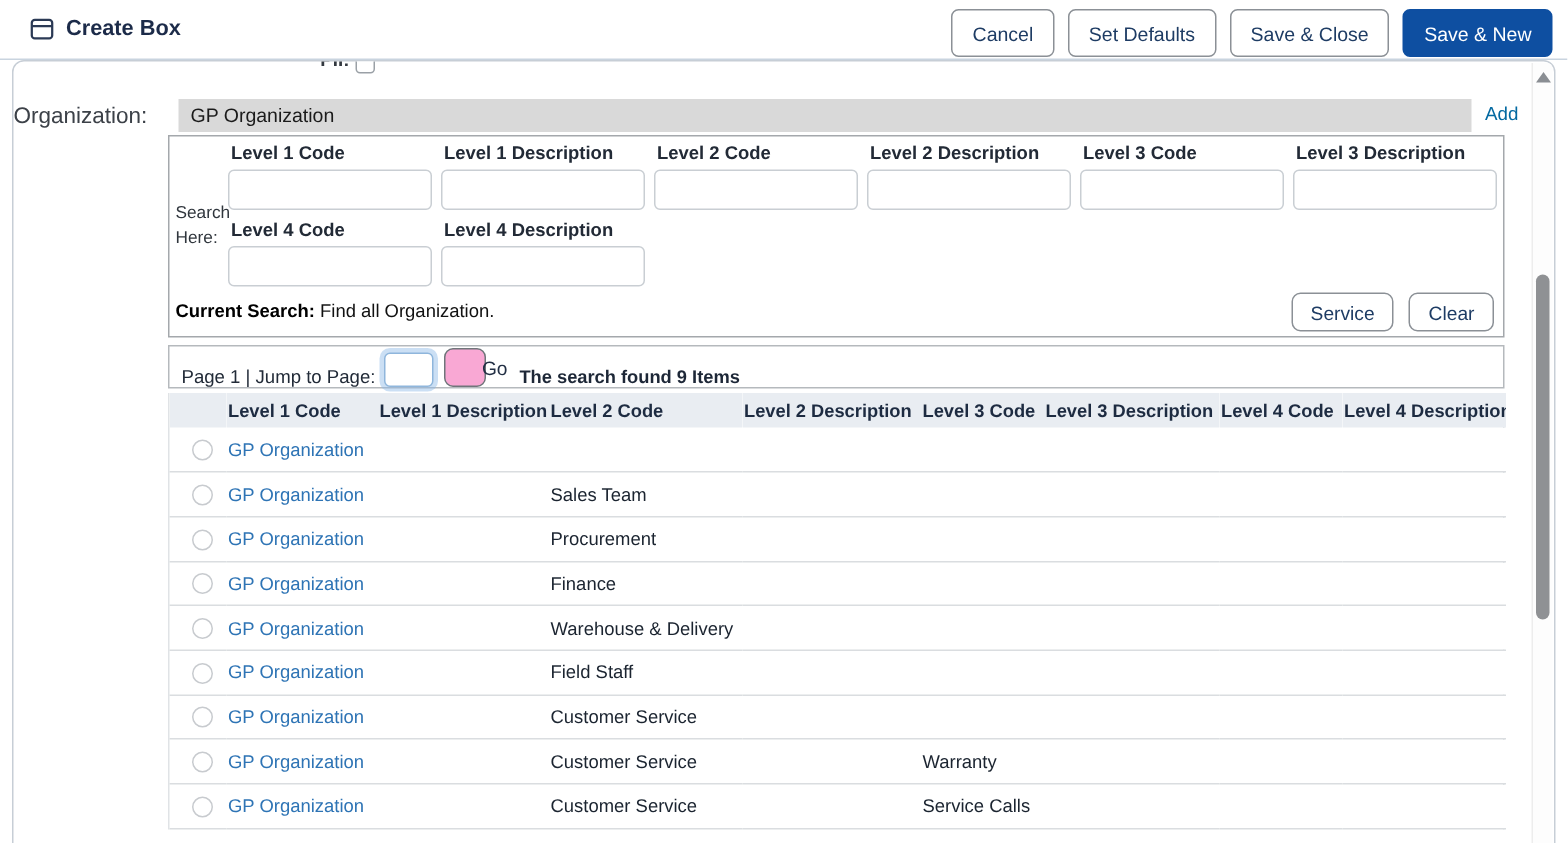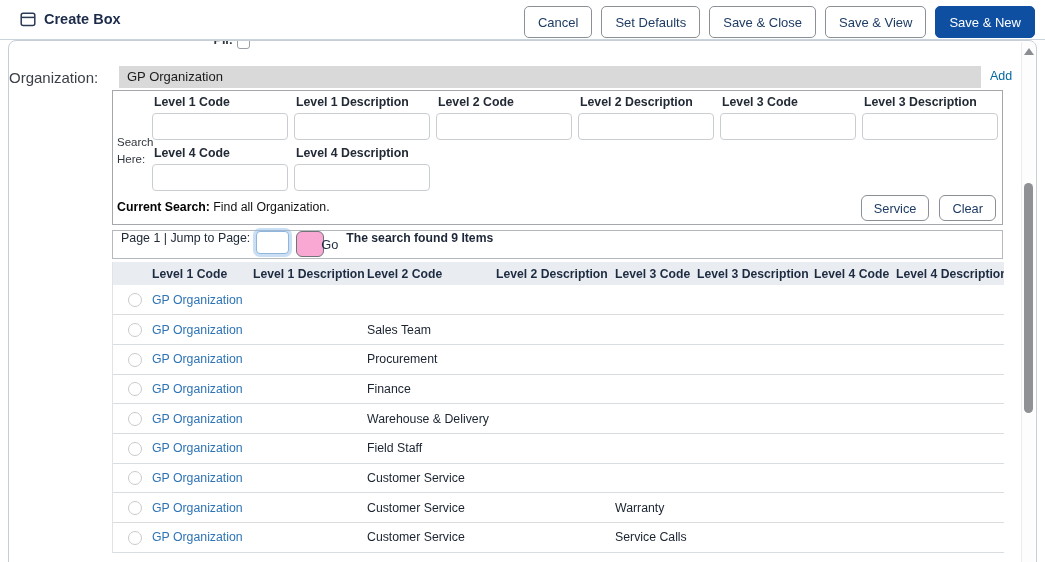--- a/index.html
+++ b/index.html
@@ -46,21 +46,21 @@
   .field input { width:136px; height:27px; border:1px solid #c9ced3; border-radius:4px;
     font-family:inherit; font-size:12.5px; padding:0 6px; outline:none; background:#fff; }
   .current-search { position:absolute; left:4px; bottom:10px; font-size:12.3px; color:#111; }
   .current-search b { color:#000; }
   .search-actions { position:absolute; right:6px; bottom:3px; display:flex; gap:10px; }
   .sbtn { height:26px; padding:0 12px; background:#fff; border:1px solid #8b9096;
     border-radius:6px; font-size:12.8px; color:#1e3c64; font-family:inherit; cursor:pointer; }
 
   
   .pagination { position:absolute; left:103px; top:189px; width:891px; height:29px;
-    border:1px solid #b5b9bd; background:#fff; display:flex; align-items:flex-start;
+    border:1px solid #b5b9bd; background:#fff; display:flex; align-items:flex-end;
     font-size:12.4px; color:#222b38; }
   .page-text { margin-left:8px; }
   .jump-input { width:33px; height:23px; margin-left:6px; border:1px solid #8fb6dc;
     border-radius:4px; box-shadow:0 0 0 3px rgba(140,185,230,.45); outline:none;
     font-family:inherit; font-size:12.5px; text-align:center; }
   .go-btn { margin-left:7px; height:26px; width:28px; background:#f9a8d4;
     border:1px solid #70757a; border-radius:6px; font-size:12.8px; color:#222f44;
     font-family:inherit; cursor:pointer;padding-left:24px; }
   .found-text { margin-left:22px; font-weight:bold; font-size:12.2px; color:#1d2737; }
 
@@ -94,21 +94,20 @@
         <rect x="1.2" y="1.2" width="13.6" height="12.4" rx="2" stroke="#2b3a55" stroke-width="1.5"></rect>
         <line x1="1.2" y1="5.4" x2="14.8" y2="5.4" stroke="#2b3a55" stroke-width="1.5"></line>
       </svg>
     </span>
     <span class="title">Create Box</span>
   </div>
   <div class="topbar-buttons">
     <button class="btn">Cancel</button>
     <button class="btn">Set Defaults</button>
     <button class="btn">Save &amp; Close</button>
-    <button class="btn">Save &amp; View</button>
     <button class="btn primary">Save &amp; New</button>
   </div>
 </div>
 
 <div class="panel">
 
   <div class="pii-label">PII:</div>
   <div class="pii-checkbox"></div>
 
   <div class="org-label">Organization:</div>

